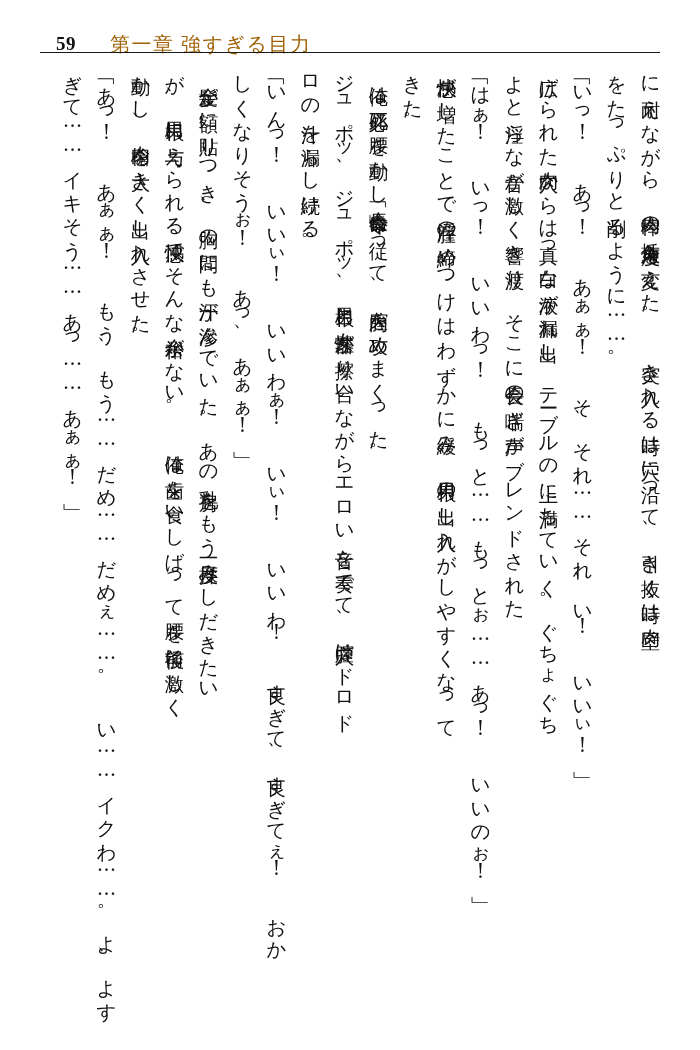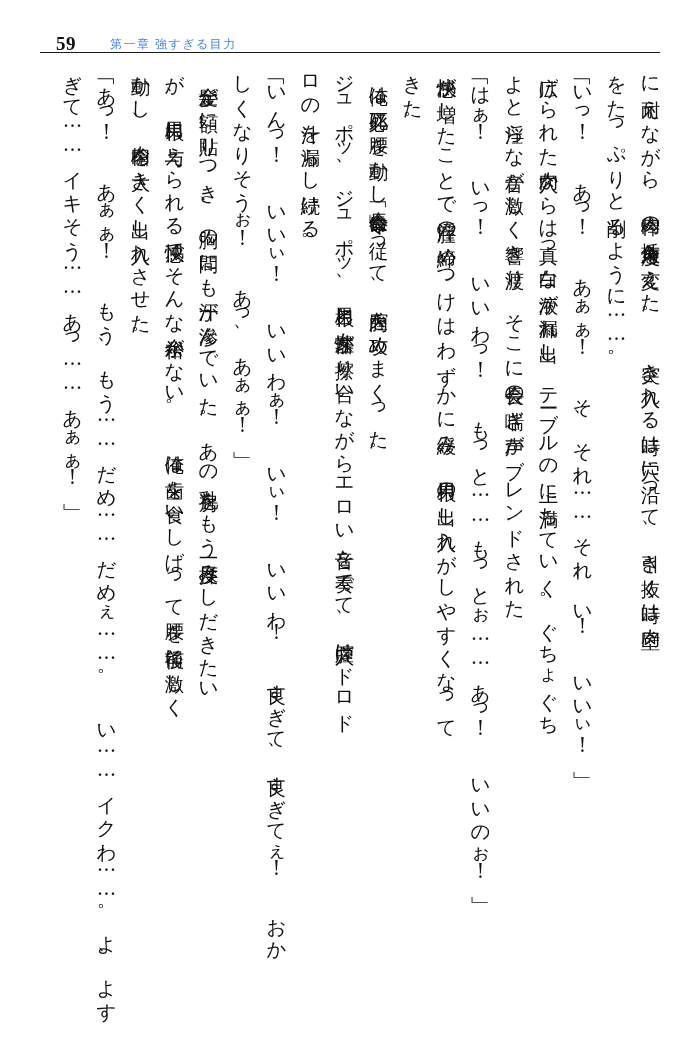--- a/index.html
+++ b/index.html
@@ -33,23 +33,23 @@
     align-items: center;
     gap: 34px;
   }
   .page-number {
     font-size: 19px;
     font-weight: bold;
     letter-spacing: 0.5px;
     color: #111;
   }
   .running-head {
-    font-size: 12px;
+    font-size: 20px;
     letter-spacing: 1.5px;
-    color: #3b82f6;
+    color: #a16207;
   }
   .rule {
     position: absolute;
     top: 52px;
     left: 40px;
     right: 40px;
     height: 1px;
     background: #1a1a1a;
   }
   

